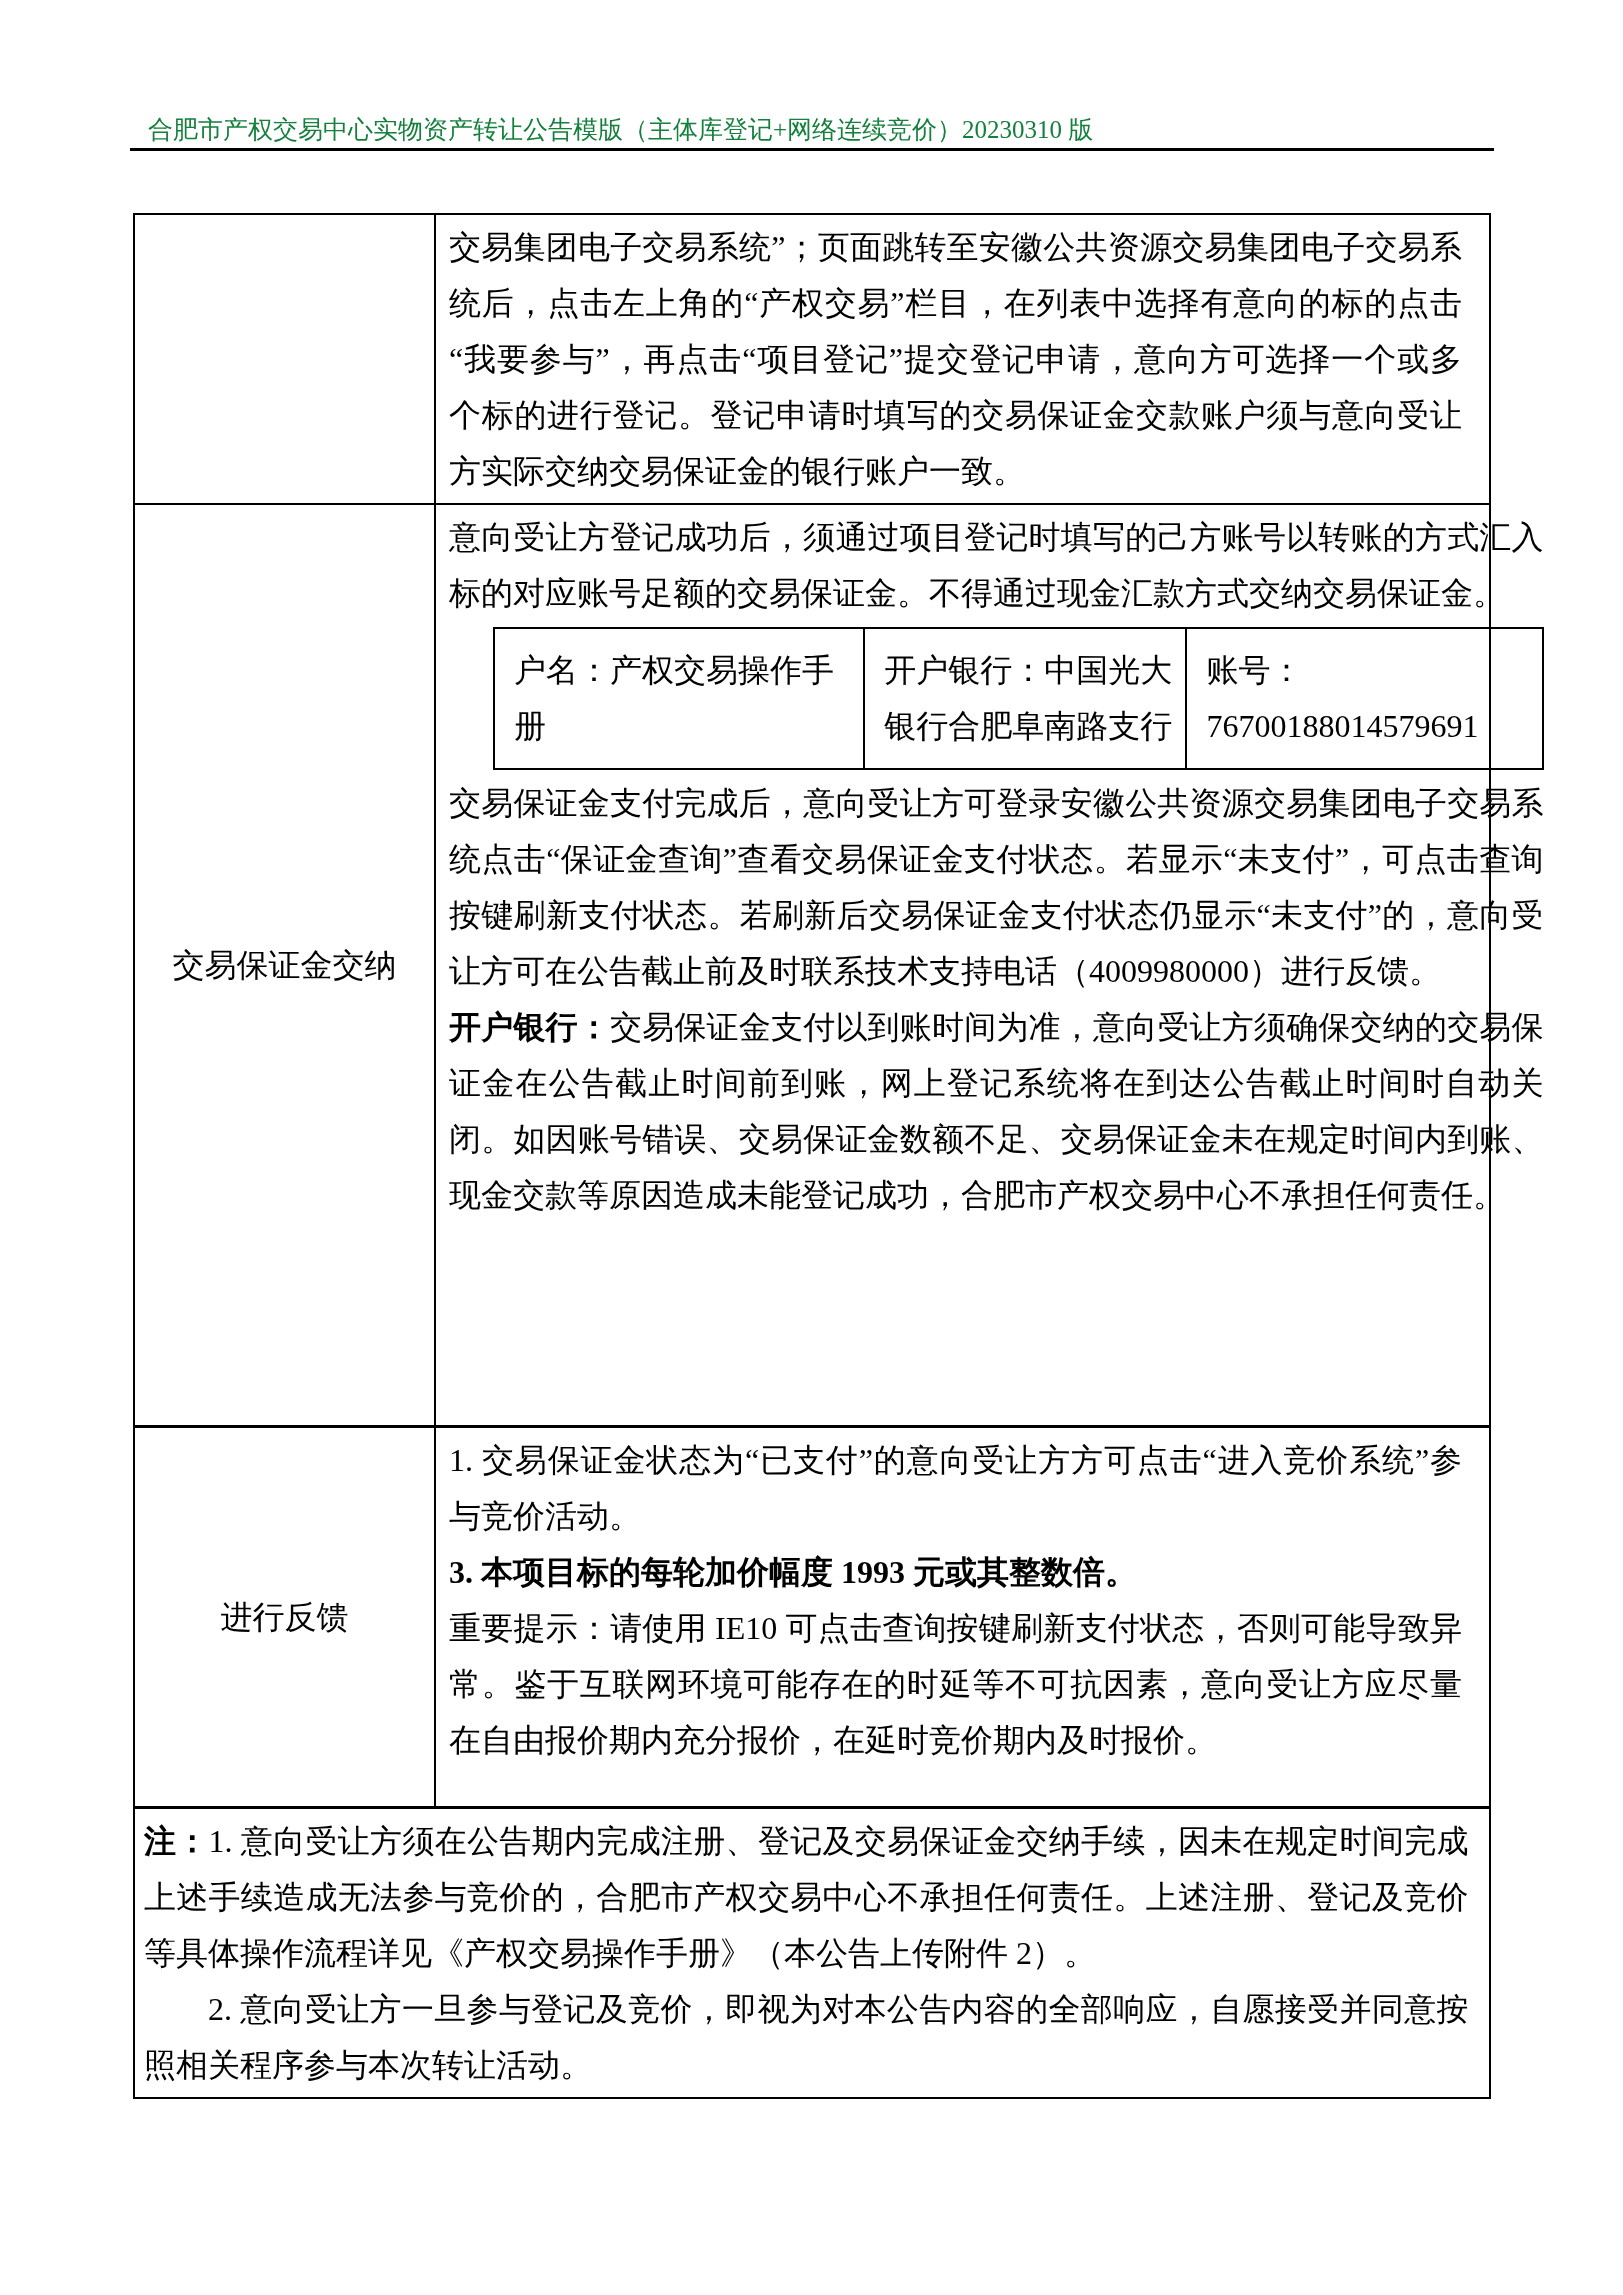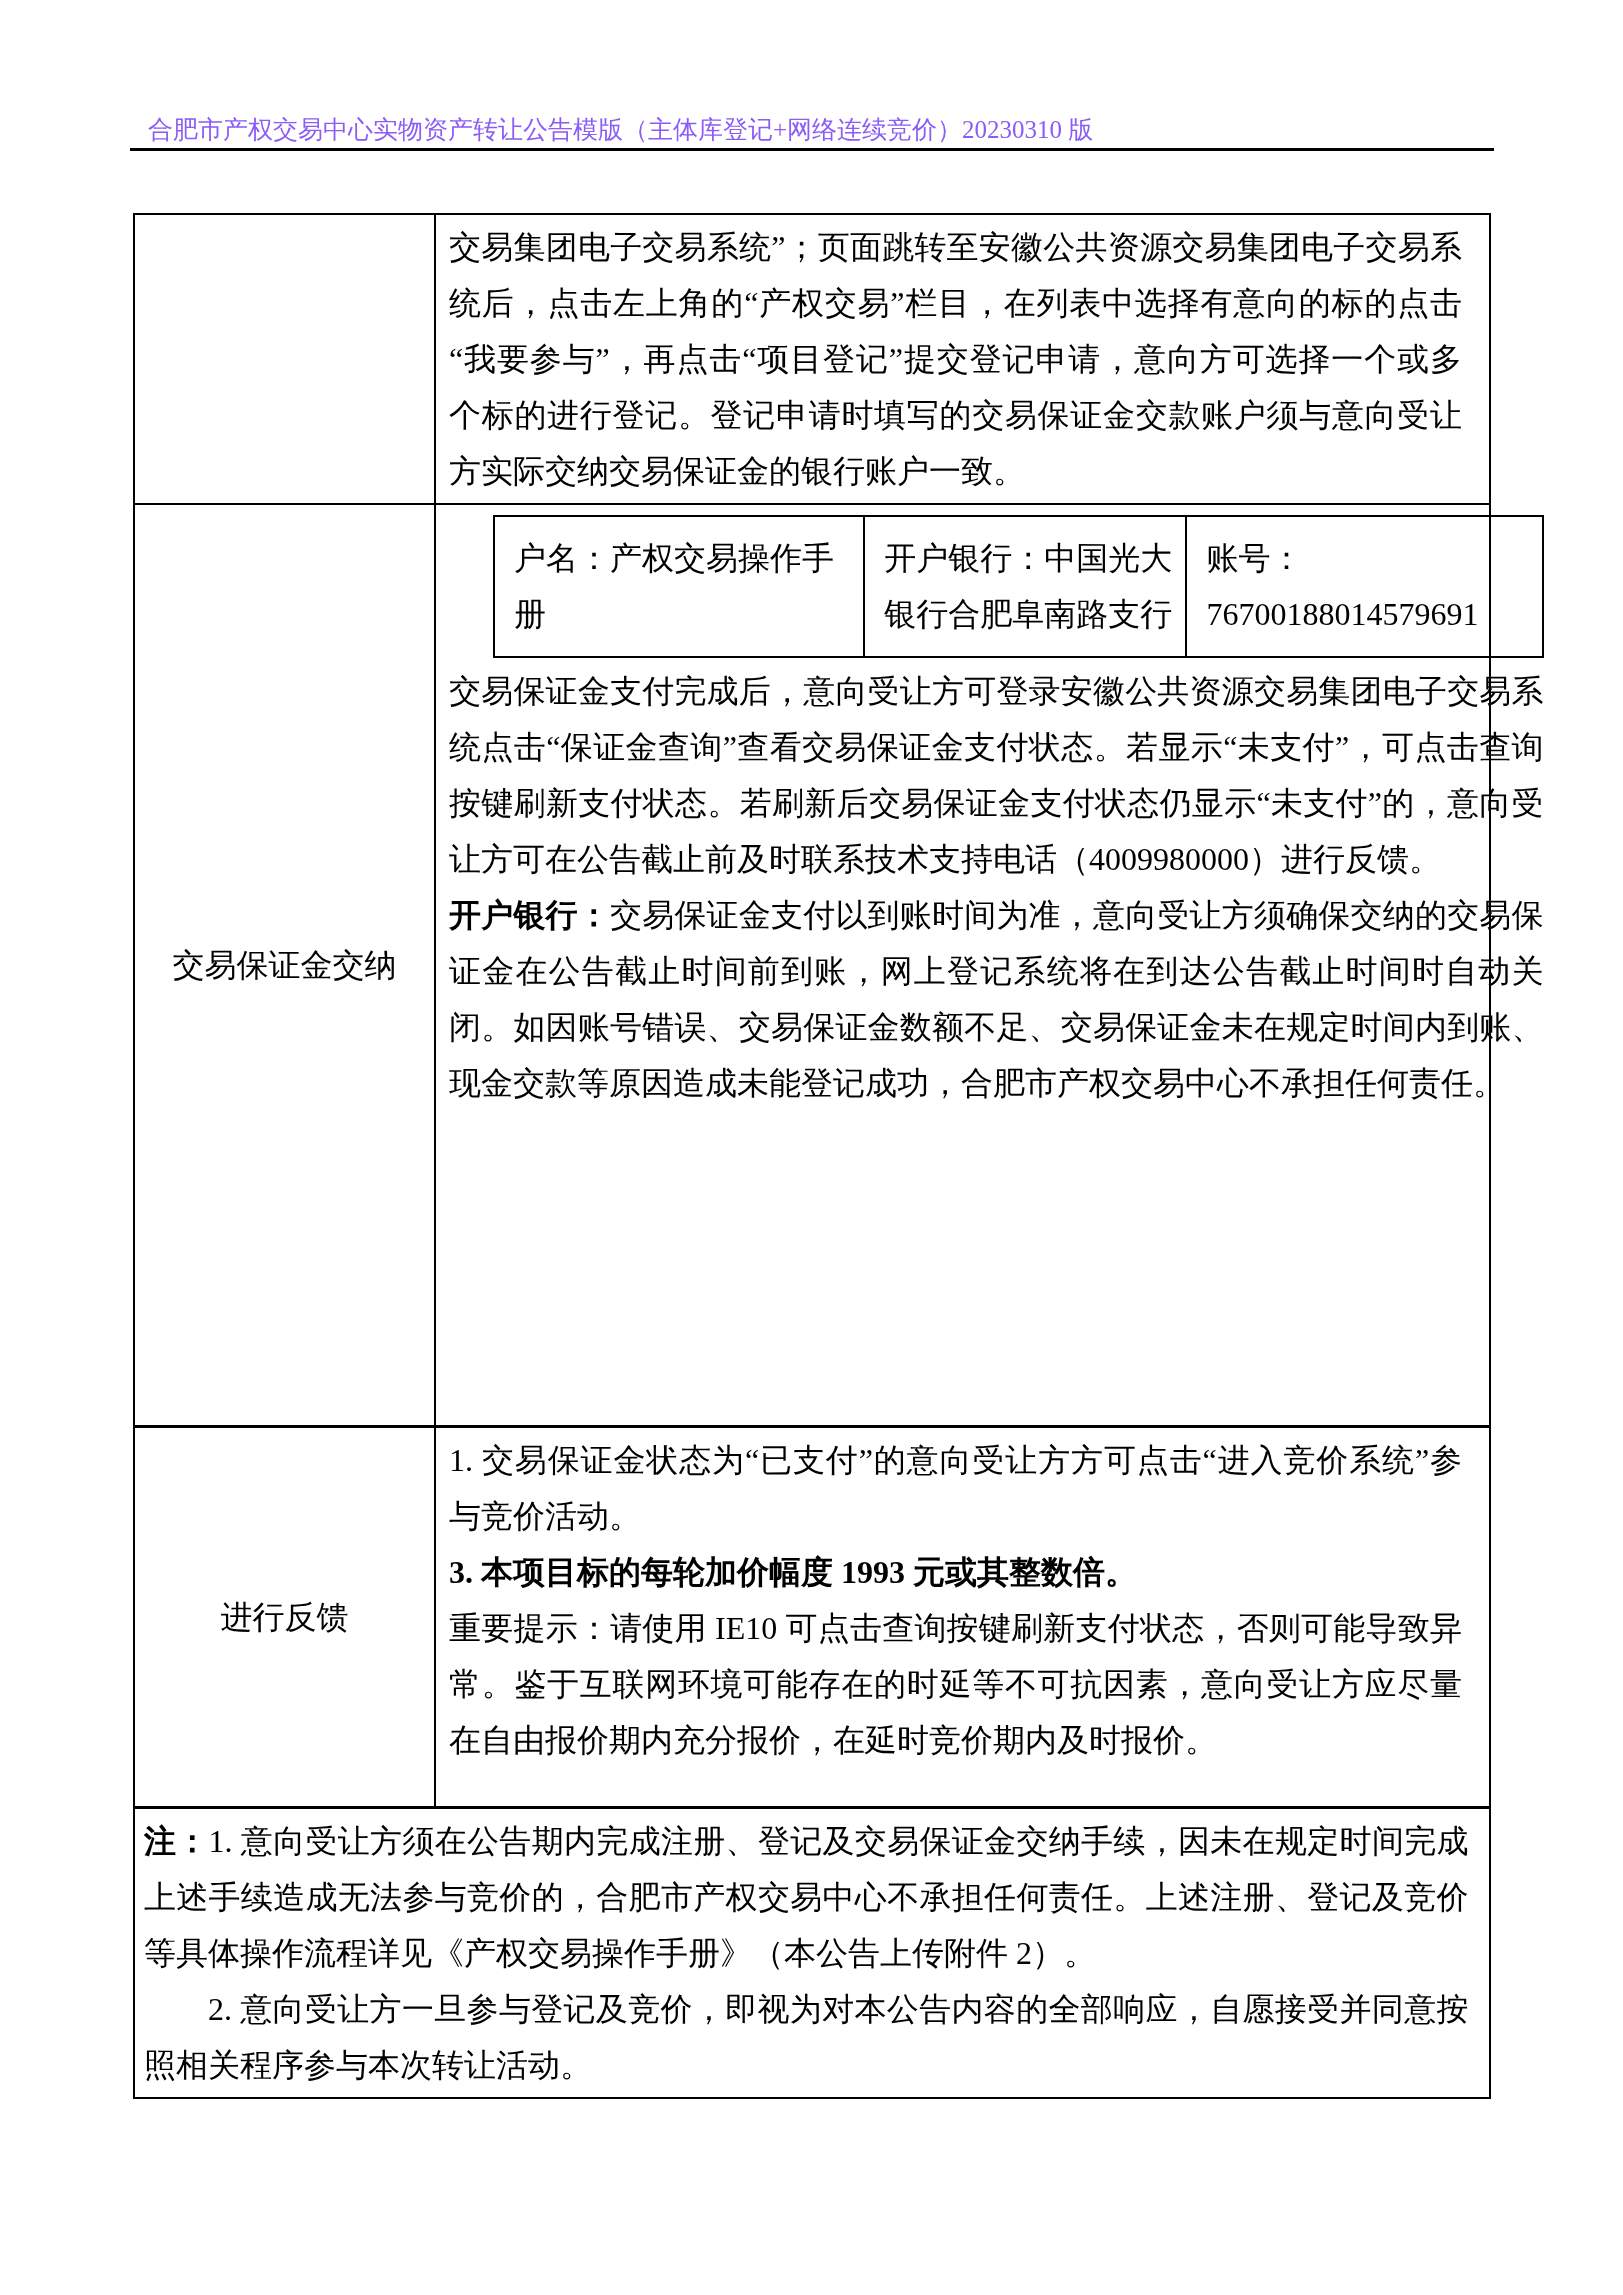--- a/index.html
+++ b/index.html
@@ -87,35 +87,36 @@
   }
   .acct-c1{width:341px;}
   .acct-c2{width:293px;}
   .acct-c3{width:327px;}
 </style>
 </head>
 <body>
 
 <div class="page">
 
-  <div class="hdr-title" style="color:#8b5cf6;">合肥市产权交易中心实物资产转让公告模版（主体库登记+网络连续竞价）20230310 版</div>
+  <div class="hdr-title" style="color:#15803d;">合肥市产权交易中心实物资产转让公告模版（主体库登记+网络连续竞价）20230310 版</div>
   <div class="hdr-rule"></div>
 
   <div class="main-table">
 
     <div class="trow row-reg">
       <div class="label-cell"></div>
       <div class="content-cell">
         <p class="doc">交易集团电子交易系统”；页面跳转至安徽公共资源交易集团电子交易系统后，点击左上角的“产权交易”栏目，在列表中选择有意向的标的点击“我要参与”，再点击“项目登记”提交登记申请，意向方可选择一个或多个标的进行登记。登记申请时填写的交易保证金交款账户须与意向受让方实际交纳交易保证金的银行账户一致。</p>
       </div>
     </div>
 
     <div class="trow row-dep">
       <div class="label-cell">交易保证金交纳</div>
       <div class="content-cell">
+        <p class="doc">意向受让方登记成功后，须通过项目登记时填写的己方账号以转账的方式汇入标的对应账号足额的交易保证金。不得通过现金汇款方式交纳交易保证金。</p>
 
         <table class="acct-table">
           <tbody>
               <tr>
             <td class="acct-c1">户名：产权交易操作手册</td>
             <td class="acct-c2">开户银行：中国光大银行合肥阜南路支行</td>
             <td class="acct-c3">
               <div>账号：</div>
               <div>76700188014579691</div>
             </td>

